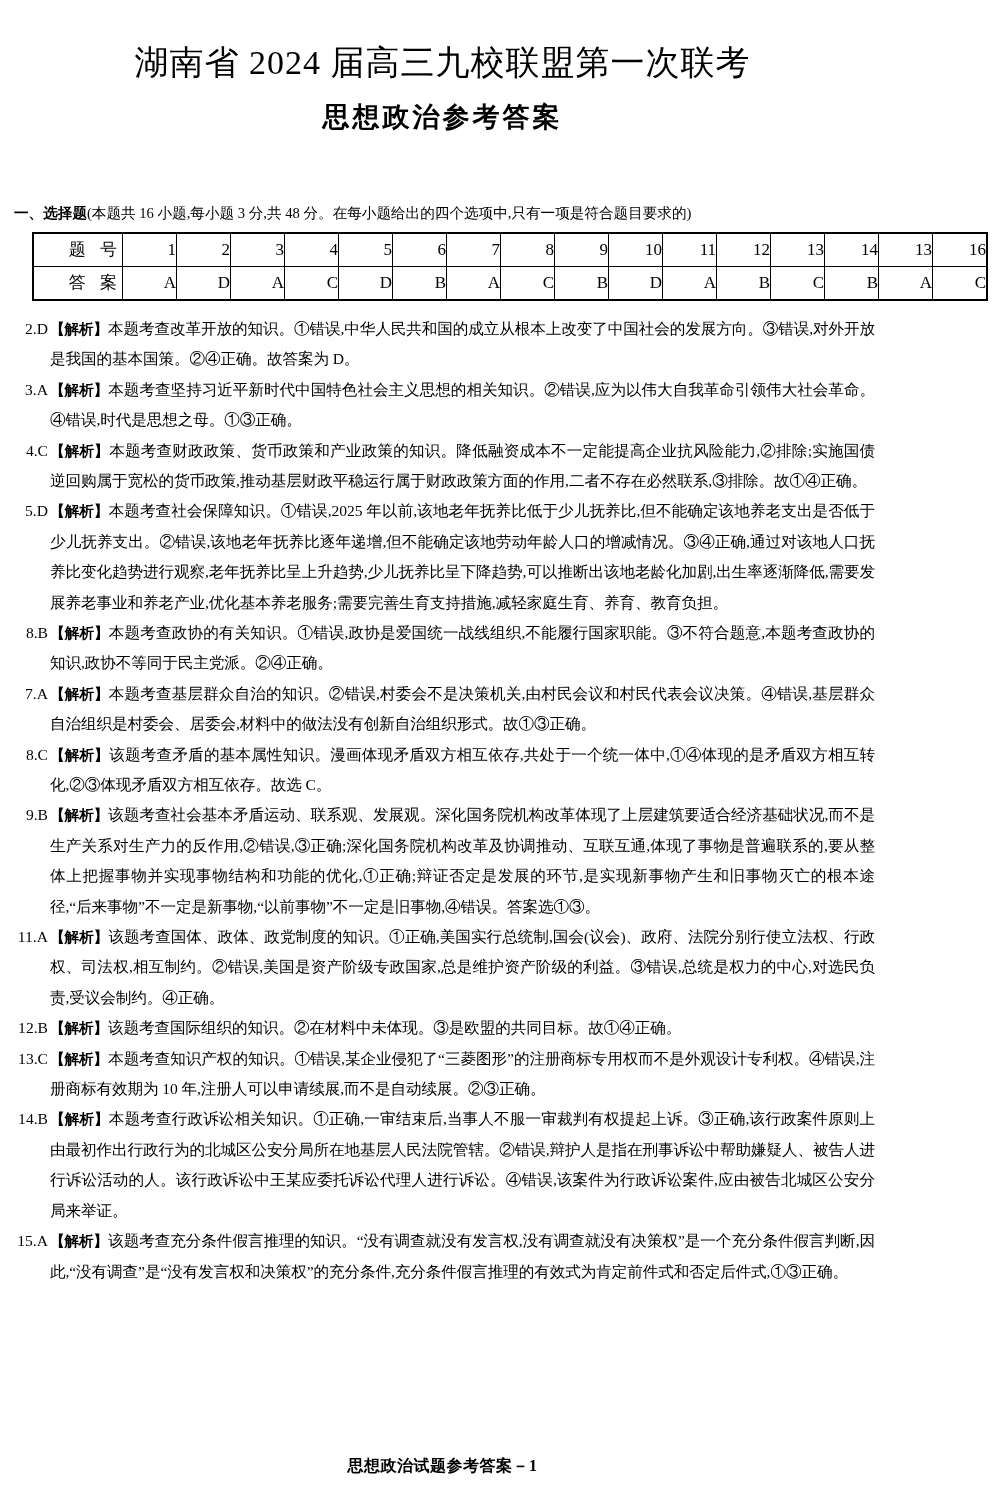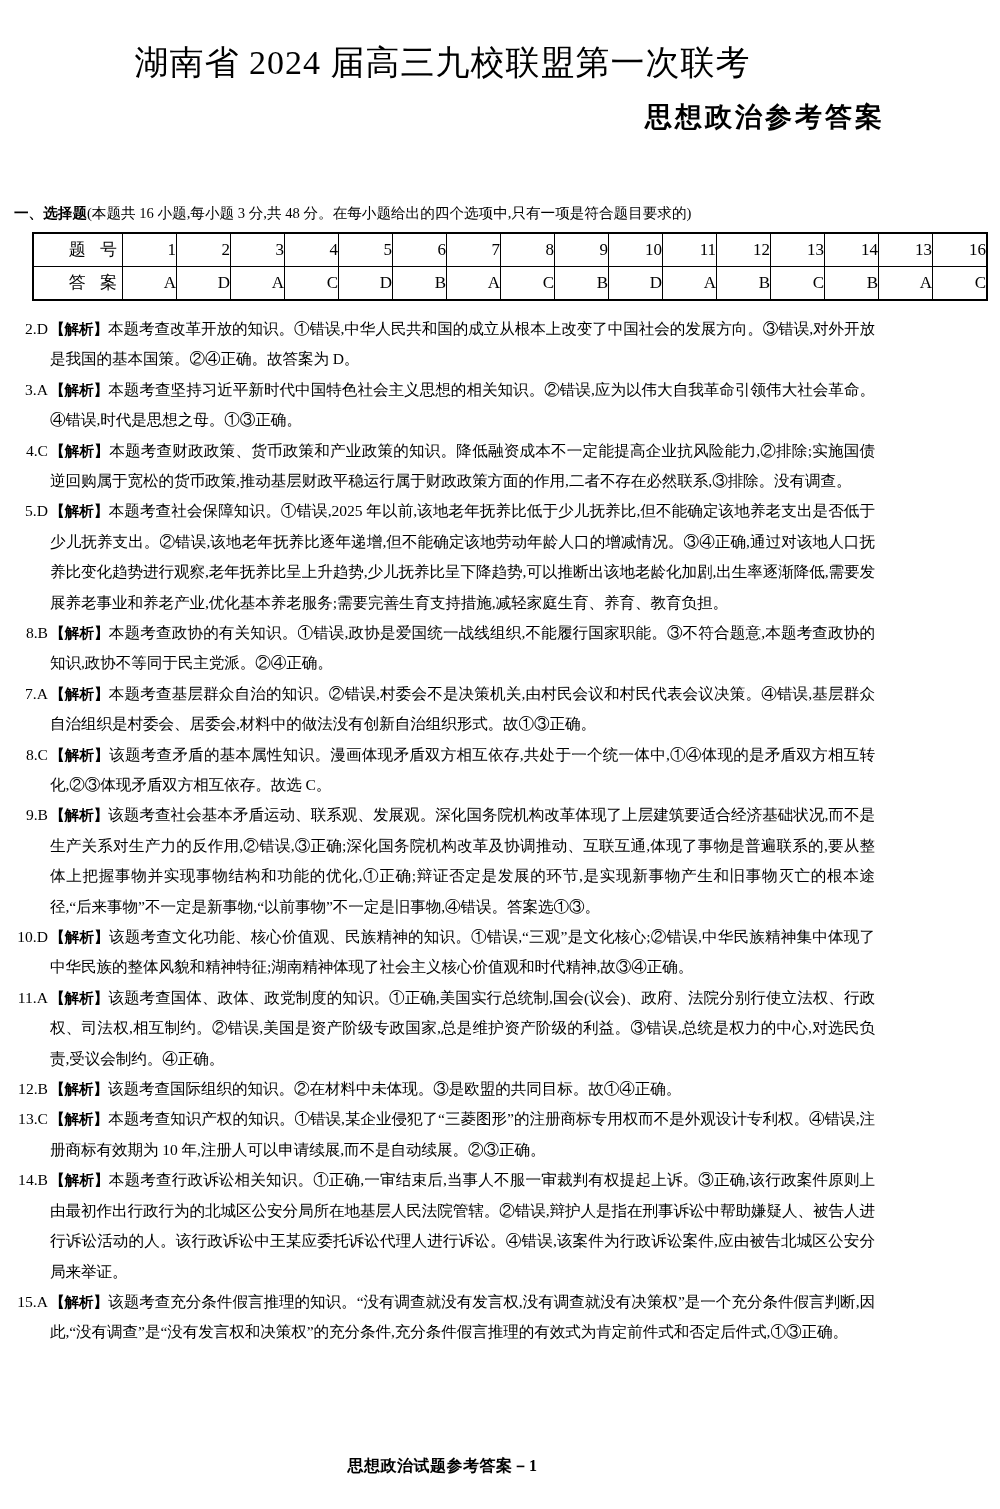--- a/index.html
+++ b/index.html
@@ -28,21 +28,21 @@
     text-align: center;
     font-size: 34px;
     font-weight: normal;
     letter-spacing: 1px;
     margin: 0;
     padding-top: 42px;
     line-height: 1.25;
     font-family: "Liberation Serif", "DejaVu Serif", serif;
   }
   .title-sub {
-    text-align: right;
+    text-align: center;
     font-size: 27px;
     font-weight: bold;
     letter-spacing: 3px;
     margin: 0;
     padding-top: 14px;
     font-family: "DejaVu Sans", "Liberation Sans", sans-serif;
   }
 
   
   .section-wrap {
@@ -200,21 +200,21 @@
       <div class="exp-item">
         <div class="exp-num">2.D</div>
         <div class="exp-body"><span class="tag">【解析】</span><span>本题考查改革开放的知识。①错误,中华人民共和国的成立从根本上改变了中国社会的发展方向。③错误,对外开放是我国的基本国策。②④正确。故答案为 D。</span></div>
       </div>
       <div class="exp-item">
         <div class="exp-num">3.A</div>
         <div class="exp-body"><span class="tag">【解析】</span><span>本题考查坚持习近平新时代中国特色社会主义思想的相关知识。②错误,应为以伟大自我革命引领伟大社会革命。④错误,时代是思想之母。①③正确。</span></div>
       </div>
       <div class="exp-item">
         <div class="exp-num">4.C</div>
-        <div class="exp-body"><span class="tag">【解析】</span><span>本题考查财政政策、货币政策和产业政策的知识。降低融资成本不一定能提高企业抗风险能力,②排除;实施国债逆回购属于宽松的货币政策,推动基层财政平稳运行属于财政政策方面的作用,二者不存在必然联系,③排除。没有调查。</span></div>
+        <div class="exp-body"><span class="tag">【解析】</span><span>本题考查财政政策、货币政策和产业政策的知识。降低融资成本不一定能提高企业抗风险能力,②排除;实施国债逆回购属于宽松的货币政策,推动基层财政平稳运行属于财政政策方面的作用,二者不存在必然联系,③排除。故①④正确。</span></div>
       </div>
       <div class="exp-item">
         <div class="exp-num">5.D</div>
         <div class="exp-body"><span class="tag">【解析】</span><span>本题考查社会保障知识。①错误,2025 年以前,该地老年抚养比低于少儿抚养比,但不能确定该地养老支出是否低于少儿抚养支出。②错误,该地老年抚养比逐年递增,但不能确定该地劳动年龄人口的增减情况。③④正确,通过对该地人口抚养比变化趋势进行观察,老年抚养比呈上升趋势,少儿抚养比呈下降趋势,可以推断出该地老龄化加剧,出生率逐渐降低,需要发展养老事业和养老产业,优化基本养老服务;需要完善生育支持措施,减轻家庭生育、养育、教育负担。</span></div>
       </div>
       <div class="exp-item">
         <div class="exp-num">8.B</div>
         <div class="exp-body"><span class="tag">【解析】</span><span>本题考查政协的有关知识。①错误,政协是爱国统一战线组织,不能履行国家职能。③不符合题意,本题考查政协的知识,政协不等同于民主党派。②④正确。</span></div>
       </div>
       <div class="exp-item">
@@ -223,24 +223,20 @@
       </div>
       <div class="exp-item">
         <div class="exp-num">8.C</div>
         <div class="exp-body"><span class="tag">【解析】</span><span>该题考查矛盾的基本属性知识。漫画体现矛盾双方相互依存,共处于一个统一体中,①④体现的是矛盾双方相互转化,②③体现矛盾双方相互依存。故选 C。</span></div>
       </div>
       <div class="exp-item">
         <div class="exp-num">9.B</div>
         <div class="exp-body"><span class="tag">【解析】</span><span>该题考查社会基本矛盾运动、联系观、发展观。深化国务院机构改革体现了上层建筑要适合经济基础状况,而不是生产关系对生产力的反作用,②错误,③正确;深化国务院机构改革及协调推动、互联互通,体现了事物是普遍联系的,要从整体上把握事物并实现事物结构和功能的优化,①正确;辩证否定是发展的环节,是实现新事物产生和旧事物灭亡的根本途径,“后来事物”不一定是新事物,“以前事物”不一定是旧事物,④错误。答案选①③。</span></div>
       </div>
       <div class="exp-item">
-        <div class="exp-num">10.D</div>
-        <div class="exp-body"><span class="tag">【解析】</span><span>该题考查文化功能、核心价值观、民族精神的知识。①错误,“三观”是文化核心;②错误,中华民族精神集中体现了中华民族的整体风貌和精神特征;湖南精神体现了社会主义核心价值观和时代精神,故③④正确。</span></div>
-      </div>
-      <div class="exp-item">
         <div class="exp-num">11.A</div>
         <div class="exp-body"><span class="tag">【解析】</span><span>该题考查国体、政体、政党制度的知识。①正确,美国实行总统制,国会(议会)、政府、法院分别行使立法权、行政权、司法权,相互制约。②错误,美国是资产阶级专政国家,总是维护资产阶级的利益。③错误,总统是权力的中心,对选民负责,受议会制约。④正确。</span></div>
       </div>
       <div class="exp-item">
         <div class="exp-num">12.B</div>
         <div class="exp-body"><span class="tag">【解析】</span><span>该题考查国际组织的知识。②在材料中未体现。③是欧盟的共同目标。故①④正确。</span></div>
       </div>
       <div class="exp-item">
         <div class="exp-num">13.C</div>
         <div class="exp-body"><span class="tag">【解析】</span><span>本题考查知识产权的知识。①错误,某企业侵犯了“三菱图形”的注册商标专用权而不是外观设计专利权。④错误,注册商标有效期为 10 年,注册人可以申请续展,而不是自动续展。②③正确。</span></div>

